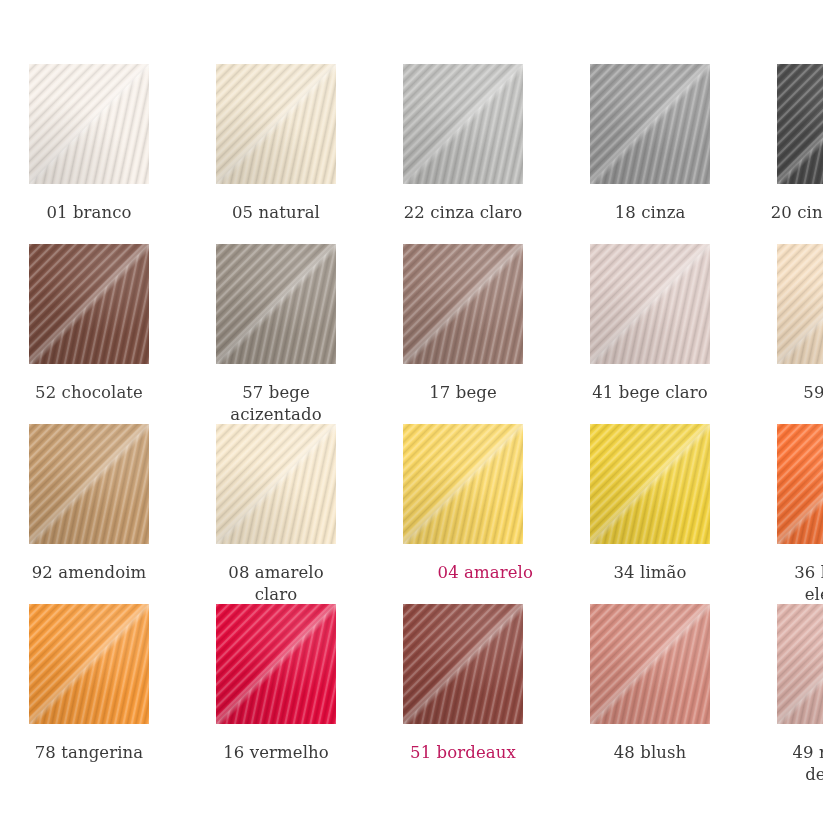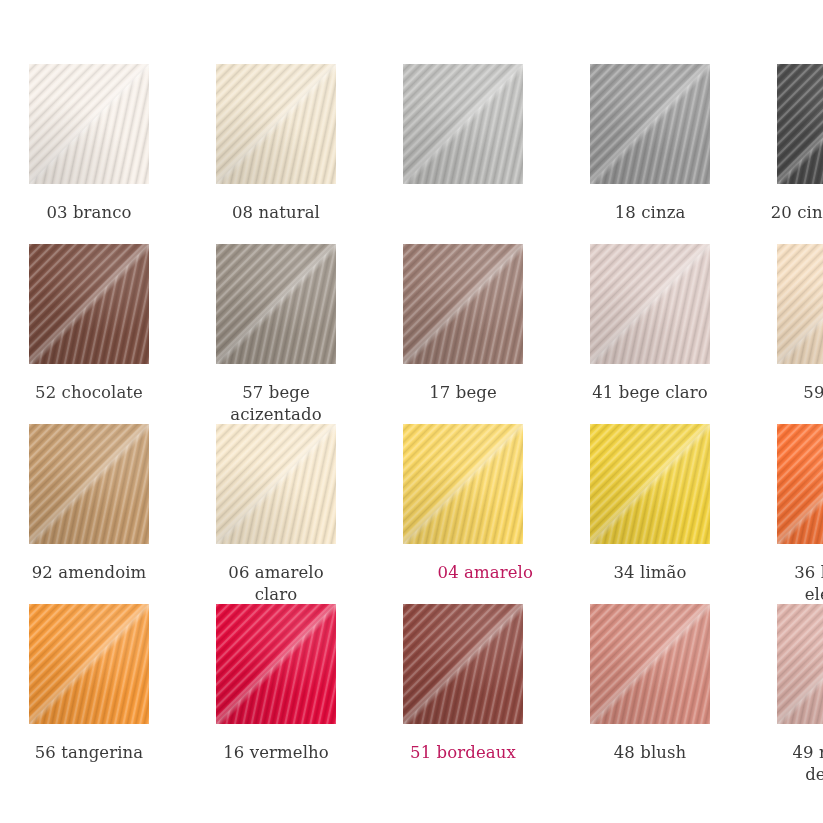--- a/index.html
+++ b/index.html
@@ -123,40 +123,41 @@
 
 <main id="swatch-grid">
     <div class="swatch-cell">
       <div class="swatch-chip">
         <div class="chip-base" style="background: rgb(247, 240, 233);"></div>
         <div class="chip-panel-a"></div>
         <div class="chip-panel-b"></div>
         <div class="chip-seam"></div>
         <div class="chip-shade"></div>
       </div>
-      <div class="swatch-label" style="color: rgb(58, 58, 58);">03 branco</div>
+      <div class="swatch-label" style="color: rgb(58, 58, 58);">01 branco</div>
     </div>
     <div class="swatch-cell">
       <div class="swatch-chip">
         <div class="chip-base" style="background: rgb(242, 230, 207);"></div>
         <div class="chip-panel-a"></div>
         <div class="chip-panel-b"></div>
         <div class="chip-seam"></div>
         <div class="chip-shade"></div>
       </div>
-      <div class="swatch-label" style="color: rgb(58, 58, 58);">08 natural</div>
+      <div class="swatch-label" style="color: rgb(58, 58, 58);">05 natural</div>
     </div>
     <div class="swatch-cell">
       <div class="swatch-chip">
         <div class="chip-base" style="background: rgb(189, 189, 187);"></div>
         <div class="chip-panel-a"></div>
         <div class="chip-panel-b"></div>
         <div class="chip-seam"></div>
         <div class="chip-shade"></div>
       </div>
+      <div class="swatch-label" style="color: rgb(58, 58, 58);">22 cinza claro</div>
     </div>
     <div class="swatch-cell">
       <div class="swatch-chip">
         <div class="chip-base" style="background: rgb(154, 154, 154);"></div>
         <div class="chip-panel-a"></div>
         <div class="chip-panel-b"></div>
         <div class="chip-seam"></div>
         <div class="chip-shade"></div>
       </div>
       <div class="swatch-label" style="color: rgb(58, 58, 58);">18 cinza</div>
@@ -232,21 +233,21 @@
       <div class="swatch-label" style="color: rgb(58, 58, 58);">92 amendoim</div>
     </div>
     <div class="swatch-cell">
       <div class="swatch-chip">
         <div class="chip-base" style="background: rgb(248, 233, 205);"></div>
         <div class="chip-panel-a"></div>
         <div class="chip-panel-b"></div>
         <div class="chip-seam"></div>
         <div class="chip-shade"></div>
       </div>
-      <div class="swatch-label" style="color: rgb(58, 58, 58);">06 amarelo claro</div>
+      <div class="swatch-label" style="color: rgb(58, 58, 58);">08 amarelo claro</div>
     </div>
     <div class="swatch-cell">
       <div class="swatch-chip">
         <div class="chip-base" style="background: rgb(251, 216, 99);"></div>
         <div class="chip-panel-a"></div>
         <div class="chip-panel-b"></div>
         <div class="chip-seam"></div>
         <div class="chip-shade"></div>
       </div>
       <div class="swatch-label" style="color: #be185d; text-align: right;">04 amarelo</div>
@@ -272,21 +273,21 @@
       <div class="swatch-label" style="color: rgb(58, 58, 58);">36 laranja elétrico</div>
     </div>
     <div class="swatch-cell">
       <div class="swatch-chip">
         <div class="chip-base" style="background: rgb(247, 153, 56);"></div>
         <div class="chip-panel-a"></div>
         <div class="chip-panel-b"></div>
         <div class="chip-seam"></div>
         <div class="chip-shade"></div>
       </div>
-      <div class="swatch-label" style="color: rgb(58, 58, 58);">56 tangerina</div>
+      <div class="swatch-label" style="color: rgb(58, 58, 58);">78 tangerina</div>
     </div>
     <div class="swatch-cell">
       <div class="swatch-chip">
         <div class="chip-base" style="background: rgb(227, 9, 60);"></div>
         <div class="chip-panel-a"></div>
         <div class="chip-panel-b"></div>
         <div class="chip-seam"></div>
         <div class="chip-shade"></div>
       </div>
       <div class="swatch-label" style="color: rgb(58, 58, 58);">16 vermelho</div>

